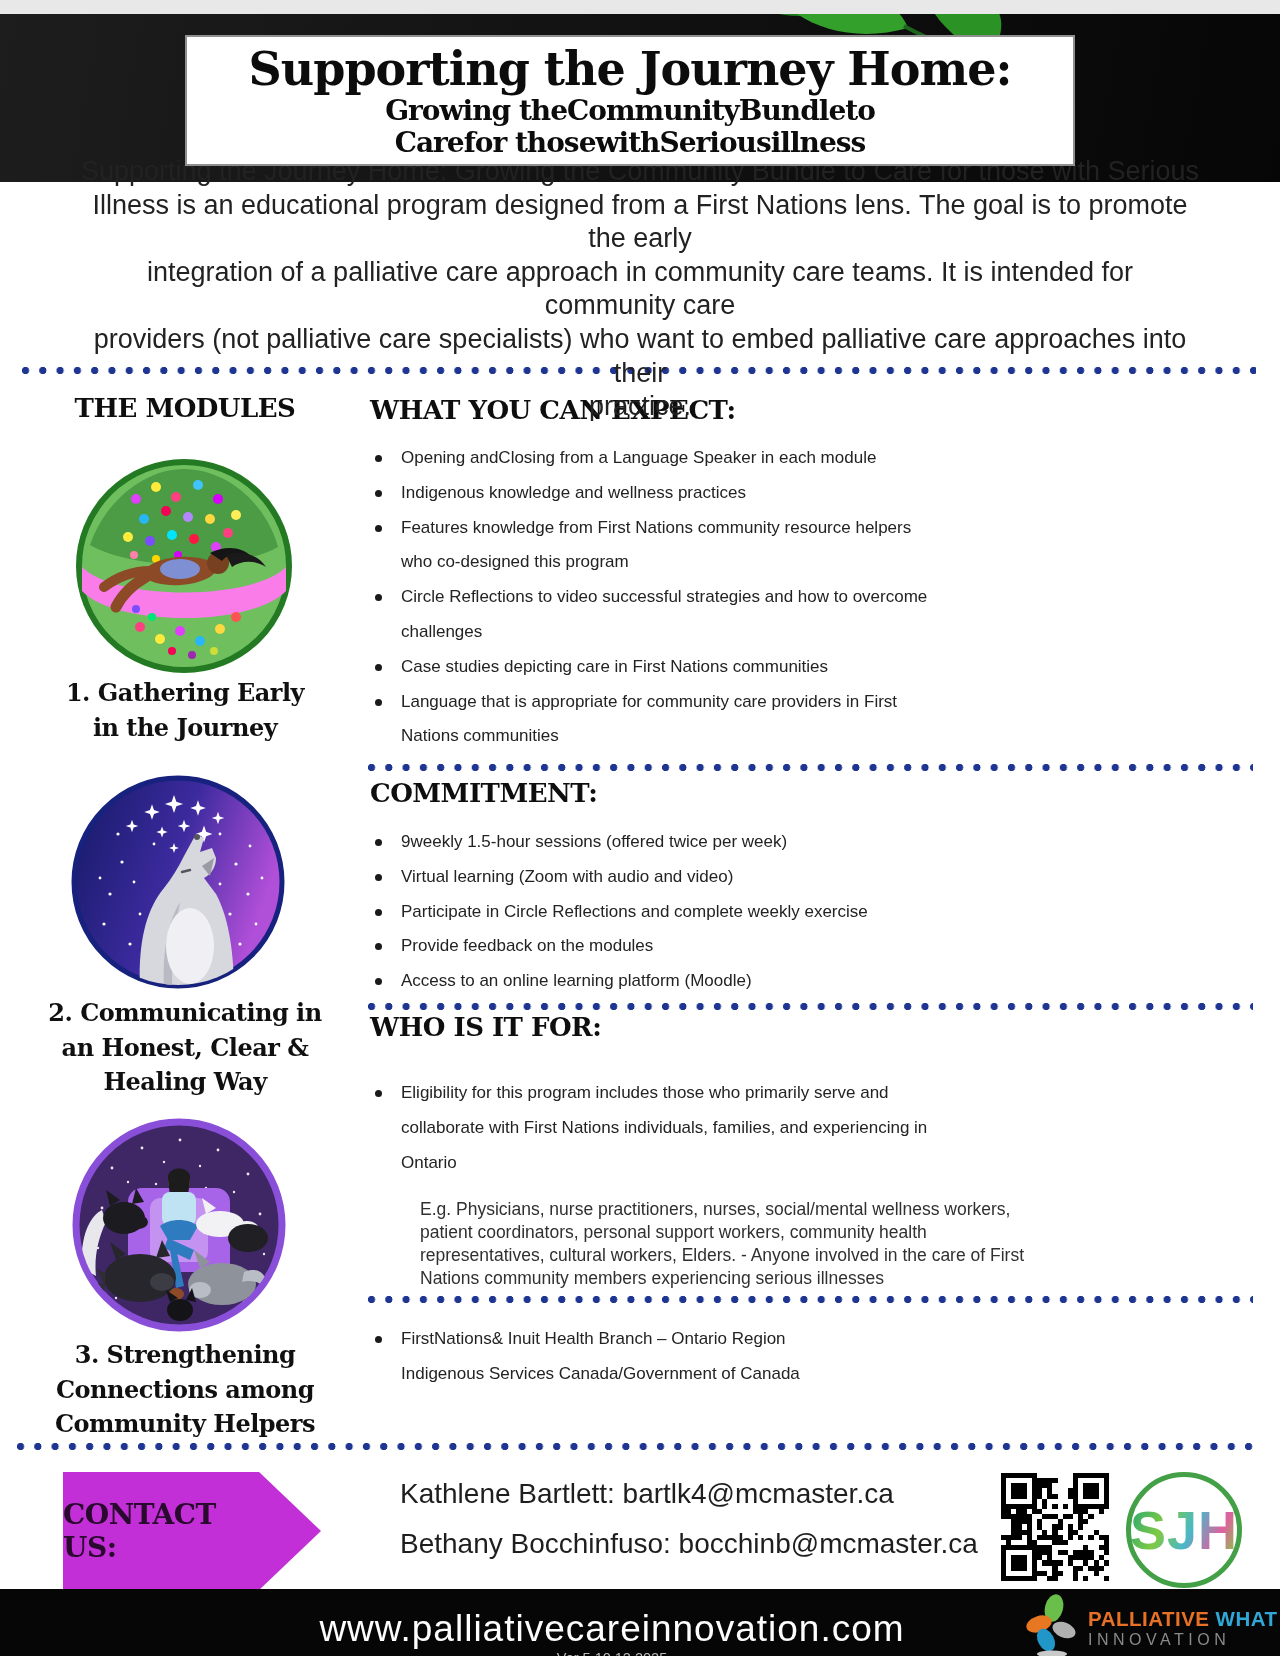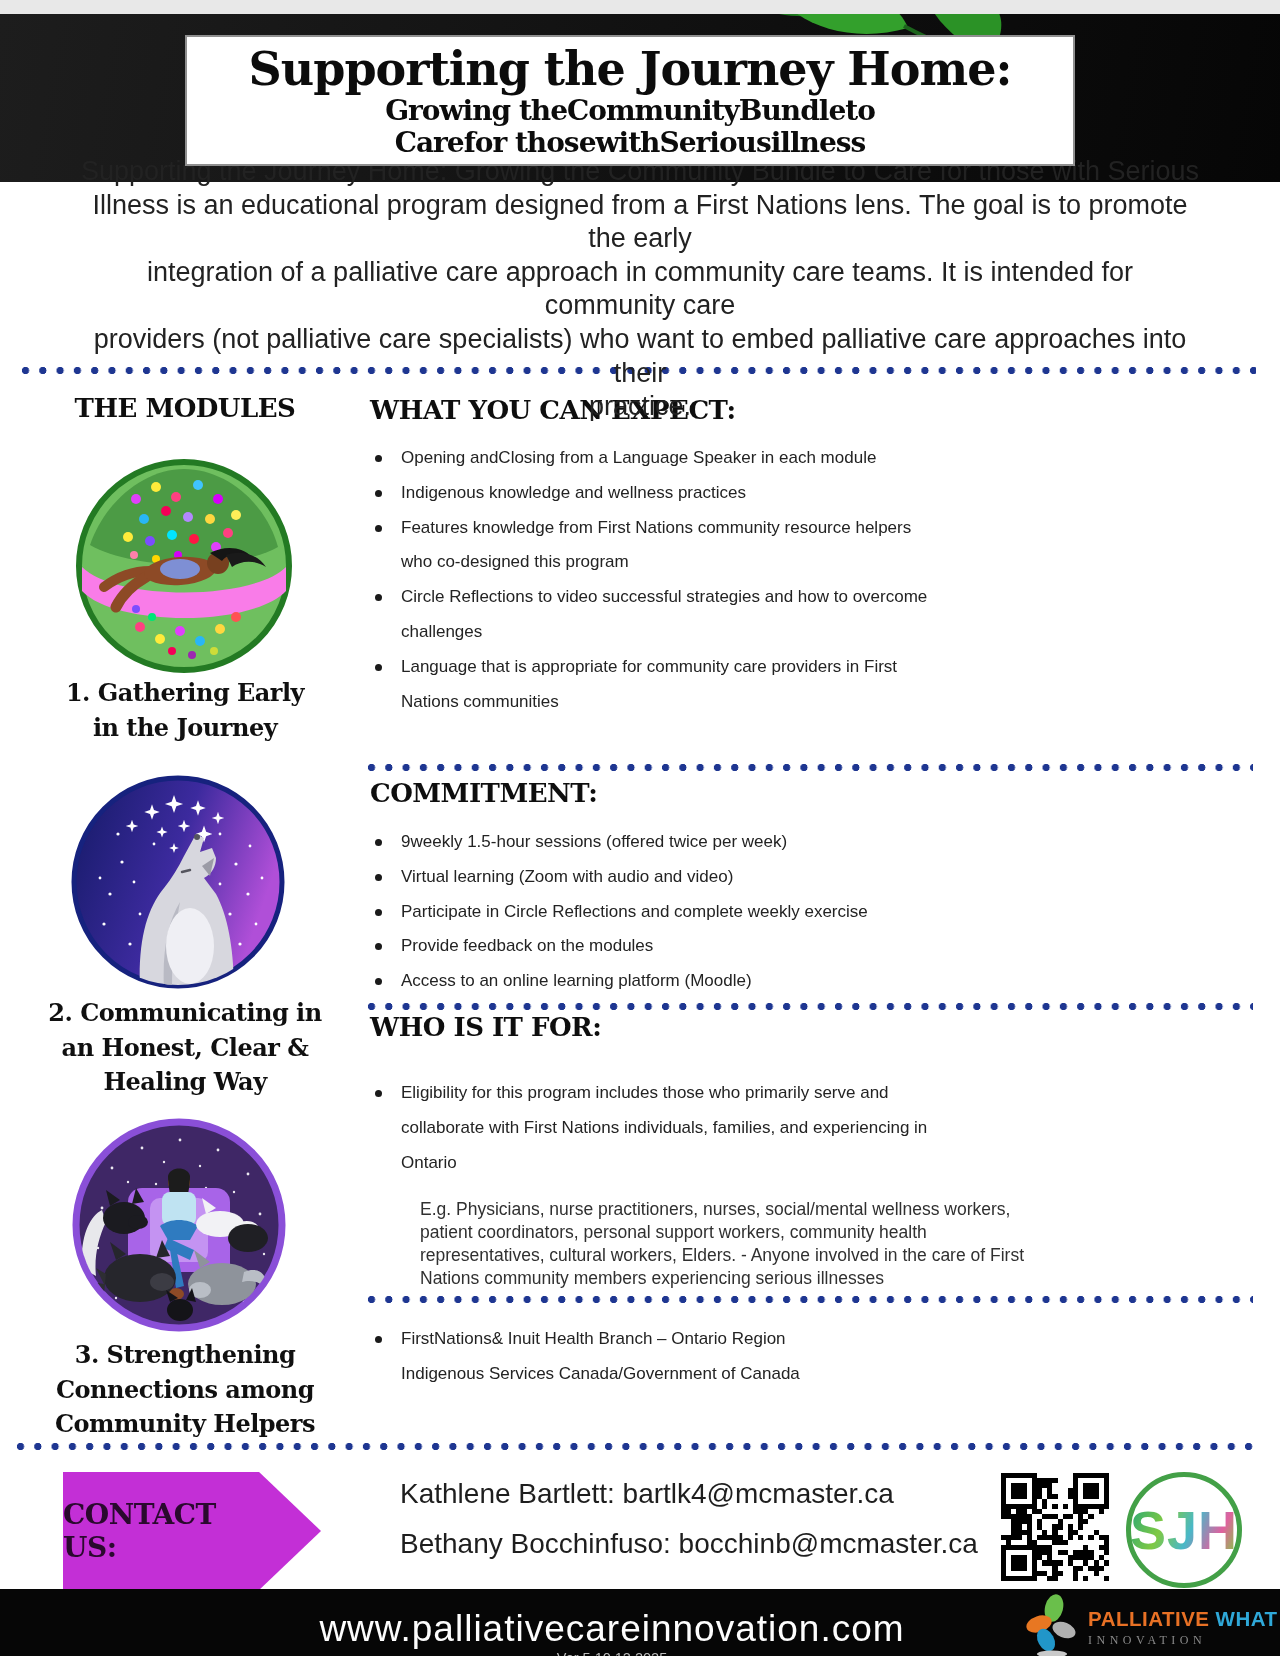--- a/index.html
+++ b/index.html
@@ -76,21 +76,21 @@
   
   .foot{position:absolute;left:0;top:1575px;width:1280px;height:81px;background:#060606;}
   .site{position:absolute;left:612px;top:21px;transform:translateX(-50%);color:#fdfdfd;
         font-size:37px;font-weight:300;letter-spacing:1px;line-height:38px;}
   .ver{position:absolute;left:612px;top:62px;transform:translateX(-50%);color:#bdbdbd;
        font-size:14.5px;line-height:15px;}
   .brand{position:absolute;left:1022px;top:5px;display:flex;align-items:center;gap:8px;}
   .brand-text{display:flex;flex-direction:column;}
   .brand-line1{font-size:20.5px;font-weight:bold;letter-spacing:0.5px;line-height:24px;}
   .bw1{color:#e87125;} .bw2{color:#2fa8d8;margin-left:6px;}
-  .brand-sub{font-size:12px;letter-spacing:4.5px;color:#8a8a8a;line-height:14px;margin-top:2px;font-family:Liberation Serif, serif;}
+  .brand-sub{font-size:16px;letter-spacing:4.5px;color:#8a8a8a;line-height:14px;margin-top:2px;}
 </style>
 </head>
 <body>
 
 <div class="page">
 
   <div class="hdr">
     <svg class="leafsvg" width="380" height="62" viewBox="0 0 380 62">
       <path d="M30,-30 C80,-45 130,-30 152,-4 C110,10 60,0 30,-30 Z" fill="#1f7a1f"></path>
       <path d="M85,-22 C145,-42 205,-20 218,14 C162,30 108,12 85,-22 Z" fill="#33a02c"></path>
@@ -306,20 +306,21 @@
 
   <section class="sect s-expect">
     <h2>WHAT YOU CAN EXPECT:</h2>
     <ul>
       <li>Opening andClosing from a Language Speaker in each module</li>
       <li>Indigenous knowledge and wellness practices</li>
       <li>Features knowledge from First Nations community resource helpers
 who co-designed this program</li>
       <li>Circle Reflections to video successful strategies and how to overcome
 challenges</li>
+      <li>Case studies depicting care in First Nations communities</li>
       <li>Language that is appropriate for community care providers in First
 Nations communities</li>
     </ul>
   </section>
 
   <section class="sect s-commit">
     <h2>COMMITMENT:</h2>
     <ul>
       <li>9weekly 1.5-hour sessions (offered twice per week)</li>
       <li>Virtual learning (Zoom with audio and video)</li>

